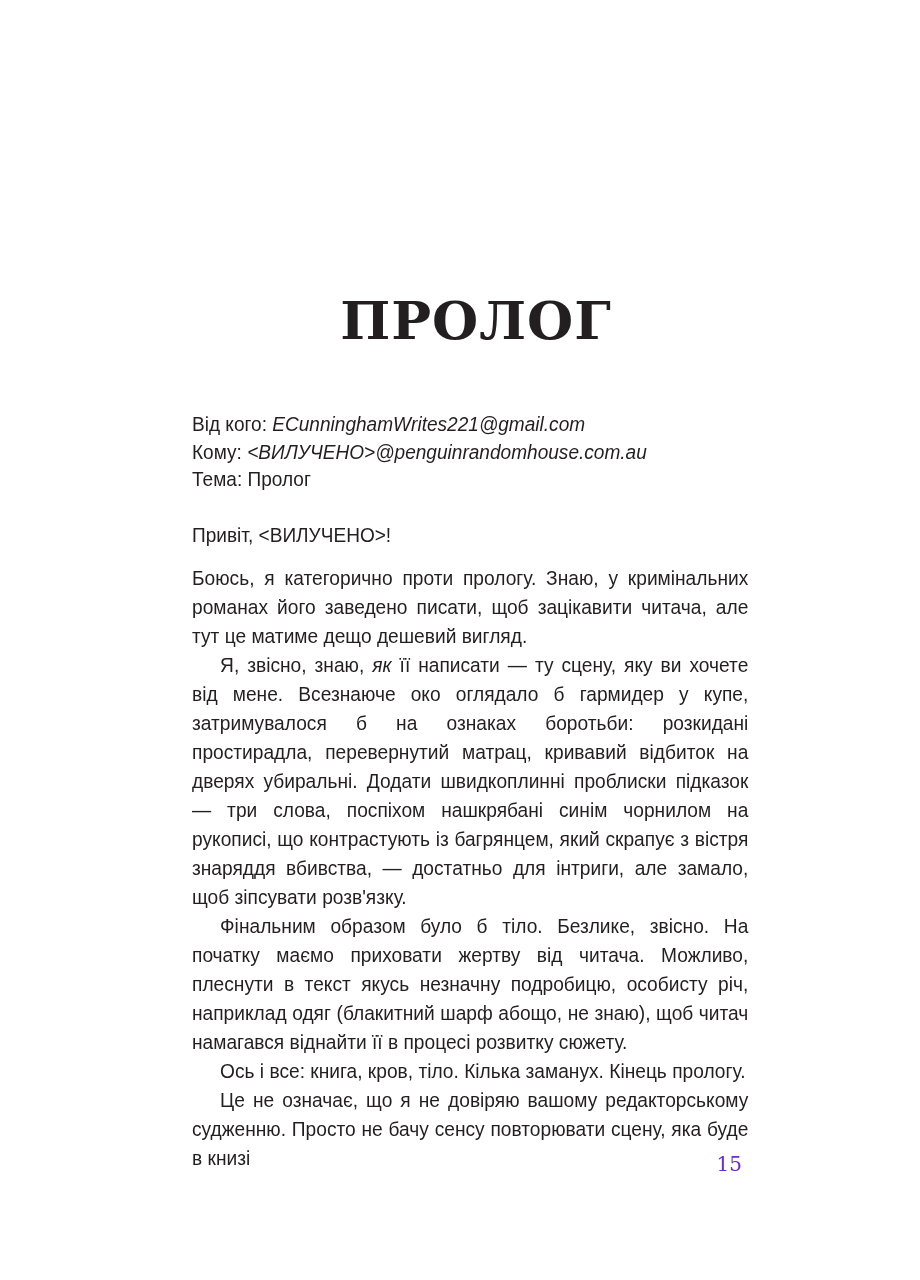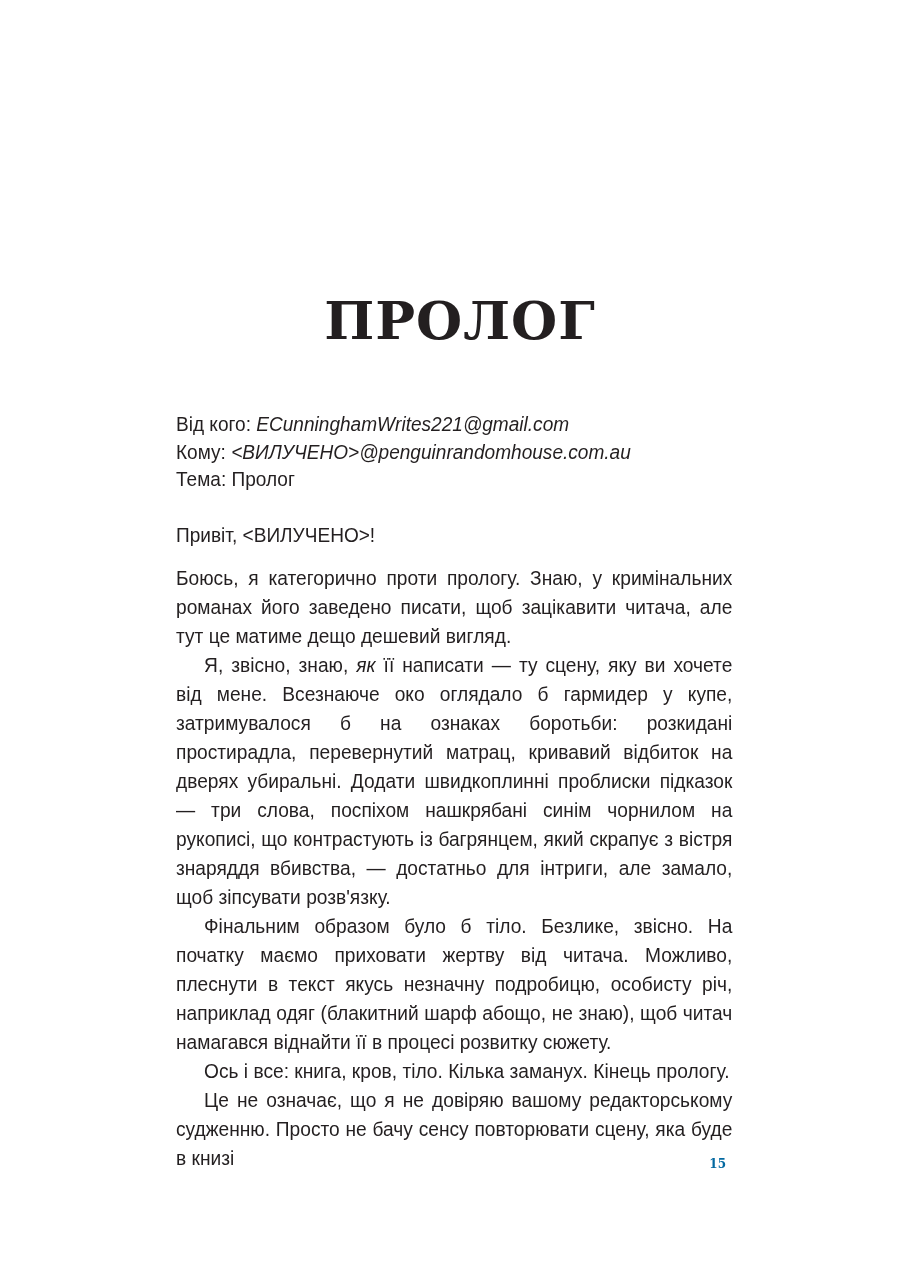--- a/index.html
+++ b/index.html
@@ -14,20 +14,21 @@
     overflow: hidden;
     font-family: "Liberation Sans", "DejaVu Sans", sans-serif;
     color: #231f20;
     -webkit-font-smoothing: antialiased;
   }
 
   .page {
     position: absolute;
     inset: 0;
     background: #ffffff;
+    margin-left: 16px;
   }
 
   
   .chapter-title {
     position: absolute;
     top: 258px;
     left: 0;
     width: 920px;
     text-align: center;
     font-family: "DejaVu Serif", "Liberation Serif", serif;
@@ -98,24 +99,24 @@
   }
 
   
   .folio {
     position: absolute;
     left: 0;
     top: 1152px;
     width: 726px;
     text-align: right;
     font-family: "DejaVu Serif", "Liberation Serif", serif;
-    font-weight: 700;
-    font-size: 12px;
+    font-weight: 400;
+    font-size: 20px;
     line-height: 24px;
-    color: #0369a1;
+    color: #6d28d9;
   }
 </style>
 </head>
 <body>
 
 <div class="page">
 
   <h1 class="chapter-title">ПРОЛОГ</h1>
 
   <div class="text-column">

